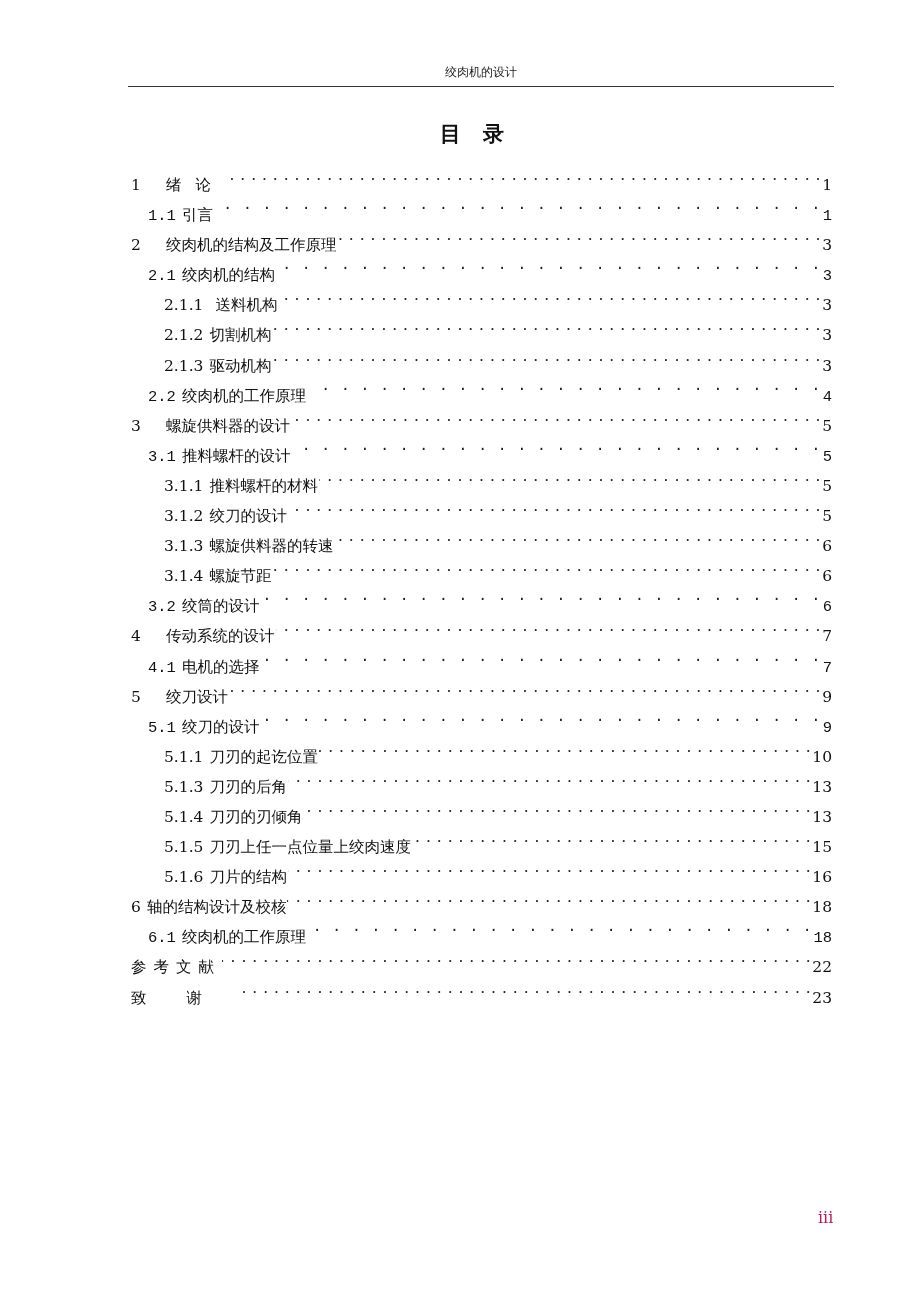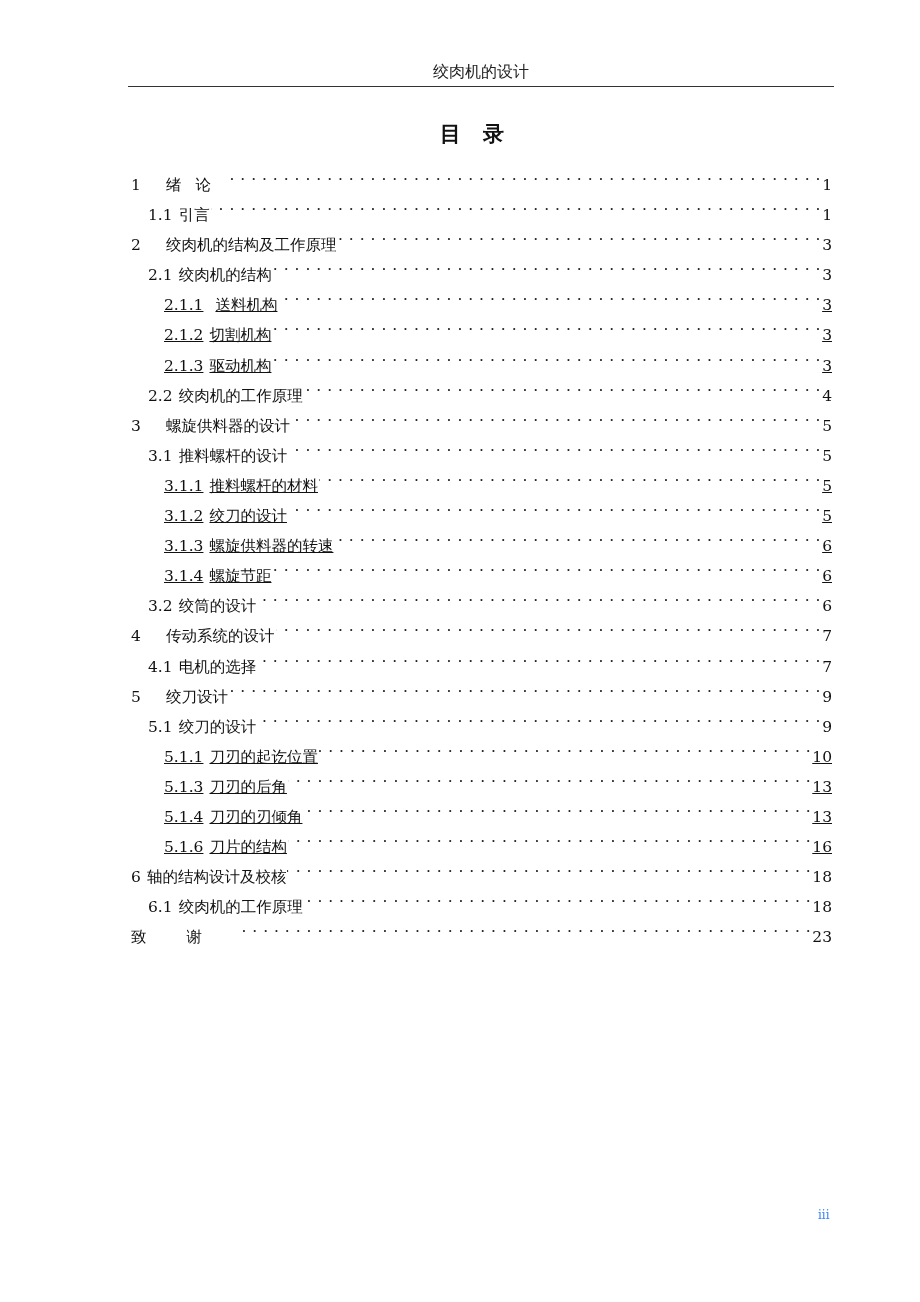--- a/index.html
+++ b/index.html
@@ -17,21 +17,21 @@
     }
     .page-header {
       position: absolute;
       left: 128px;
       top: 62px;
       width: 706px;
       height: 24px;
       border-bottom: 1.5px solid #333333;
       text-align: center;
       font-family: "DejaVu Sans", "Liberation Sans", sans-serif;
-      font-size: 16px;
+      font-size: 12px;
       line-height: 20px;
       color: #222222;
     }
     .toc-title {
       position: absolute;
       left: 0;
       top: 120px;
       width: 966px;
       text-align: center;
       font-family: "DejaVu Sans", "Liberation Sans", sans-serif;
@@ -52,22 +52,22 @@
     .toc-entry {
       display: flex;
       align-items: baseline;
       height: 30.1px;
       line-height: 30.1px;
       font-size: 15.5px;
       white-space: nowrap;
       cursor: pointer;
     }
     .toc-entry.lvl-1 { padding-left: 0; }
-    .toc-entry.lvl-2 { padding-left: 17px; }
-    .toc-entry.lvl-3 { padding-left: 33px; text-decoration: underline; }
+    .toc-entry.lvl-2 { padding-left: 17px; font-family: Liberation Mono, monospace; }
+    .toc-entry.lvl-3 { padding-left: 33px; }
     .toc-num {
       flex: 0 0 auto;
     }
     .toc-num.wide {
       display: inline-block;
       min-width: 29px;
     }
     .toc-label {
       flex: 0 0 auto;
       padding-left: 6px;
@@ -95,22 +95,22 @@
     }
     .toc-page {
       flex: 0 0 auto;
       text-align: right;
       min-width: 10px;
     }
     .page-number {
       position: absolute;
       left: 818px;
       top: 1208px;
-      font-size: 12px;
-      color: #3b82f6;
+      font-size: 16px;
+      color: #be185d;
     }
   </style>
 </head>
 <body>
 
 <div class="page-header">
   <span>绞肉机的设计</span>
 </div>
 
 <div class="toc-title">目录</div>
@@ -242,37 +242,48 @@
     <span class="toc-dots"></span>
     <span class="toc-page">13</span>
   </li>
   <li class="toc-entry lvl-3">
     <span class="toc-num">5.1.4</span>
     <span class="toc-label">刀刃的刃倾角</span>
     <span class="toc-dots"></span>
     <span class="toc-page">13</span>
   </li>
   <li class="toc-entry lvl-3">
+    <span class="toc-num">5.1.5</span>
+    <span class="toc-label">刀刃上任一点位量上绞肉速度</span>
+    <span class="toc-dots"></span>
+    <span class="toc-page">15</span>
+  </li>
+  <li class="toc-entry lvl-3">
     <span class="toc-num">5.1.6</span>
     <span class="toc-label">刀片的结构</span>
     <span class="toc-dots"></span>
     <span class="toc-page">16</span>
   </li>
   <li class="toc-entry lvl-1">
     <span class="toc-num">6</span>
     <span class="toc-label">轴的结构设计及校核</span>
     <span class="toc-dots"></span>
     <span class="toc-page">18</span>
   </li>
   <li class="toc-entry lvl-2">
     <span class="toc-num">6.1</span>
     <span class="toc-label">绞肉机的工作原理</span>
     <span class="toc-dots"></span>
     <span class="toc-page">18</span>
   </li>
   <li class="toc-entry lvl-1">
+    <span class="toc-label spaced-sm" style="padding-left:0">参考文献</span>
+    <span class="toc-dots"></span>
+    <span class="toc-page">22</span>
+  </li>
+  <li class="toc-entry lvl-1">
     <span class="toc-label spaced-lg" style="padding-left:0">致谢</span>
     <span class="toc-dots"></span>
     <span class="toc-page">23</span>
   </li>
 </ul>
 
 <div class="page-number">iii</div>
 
 </body></html>

